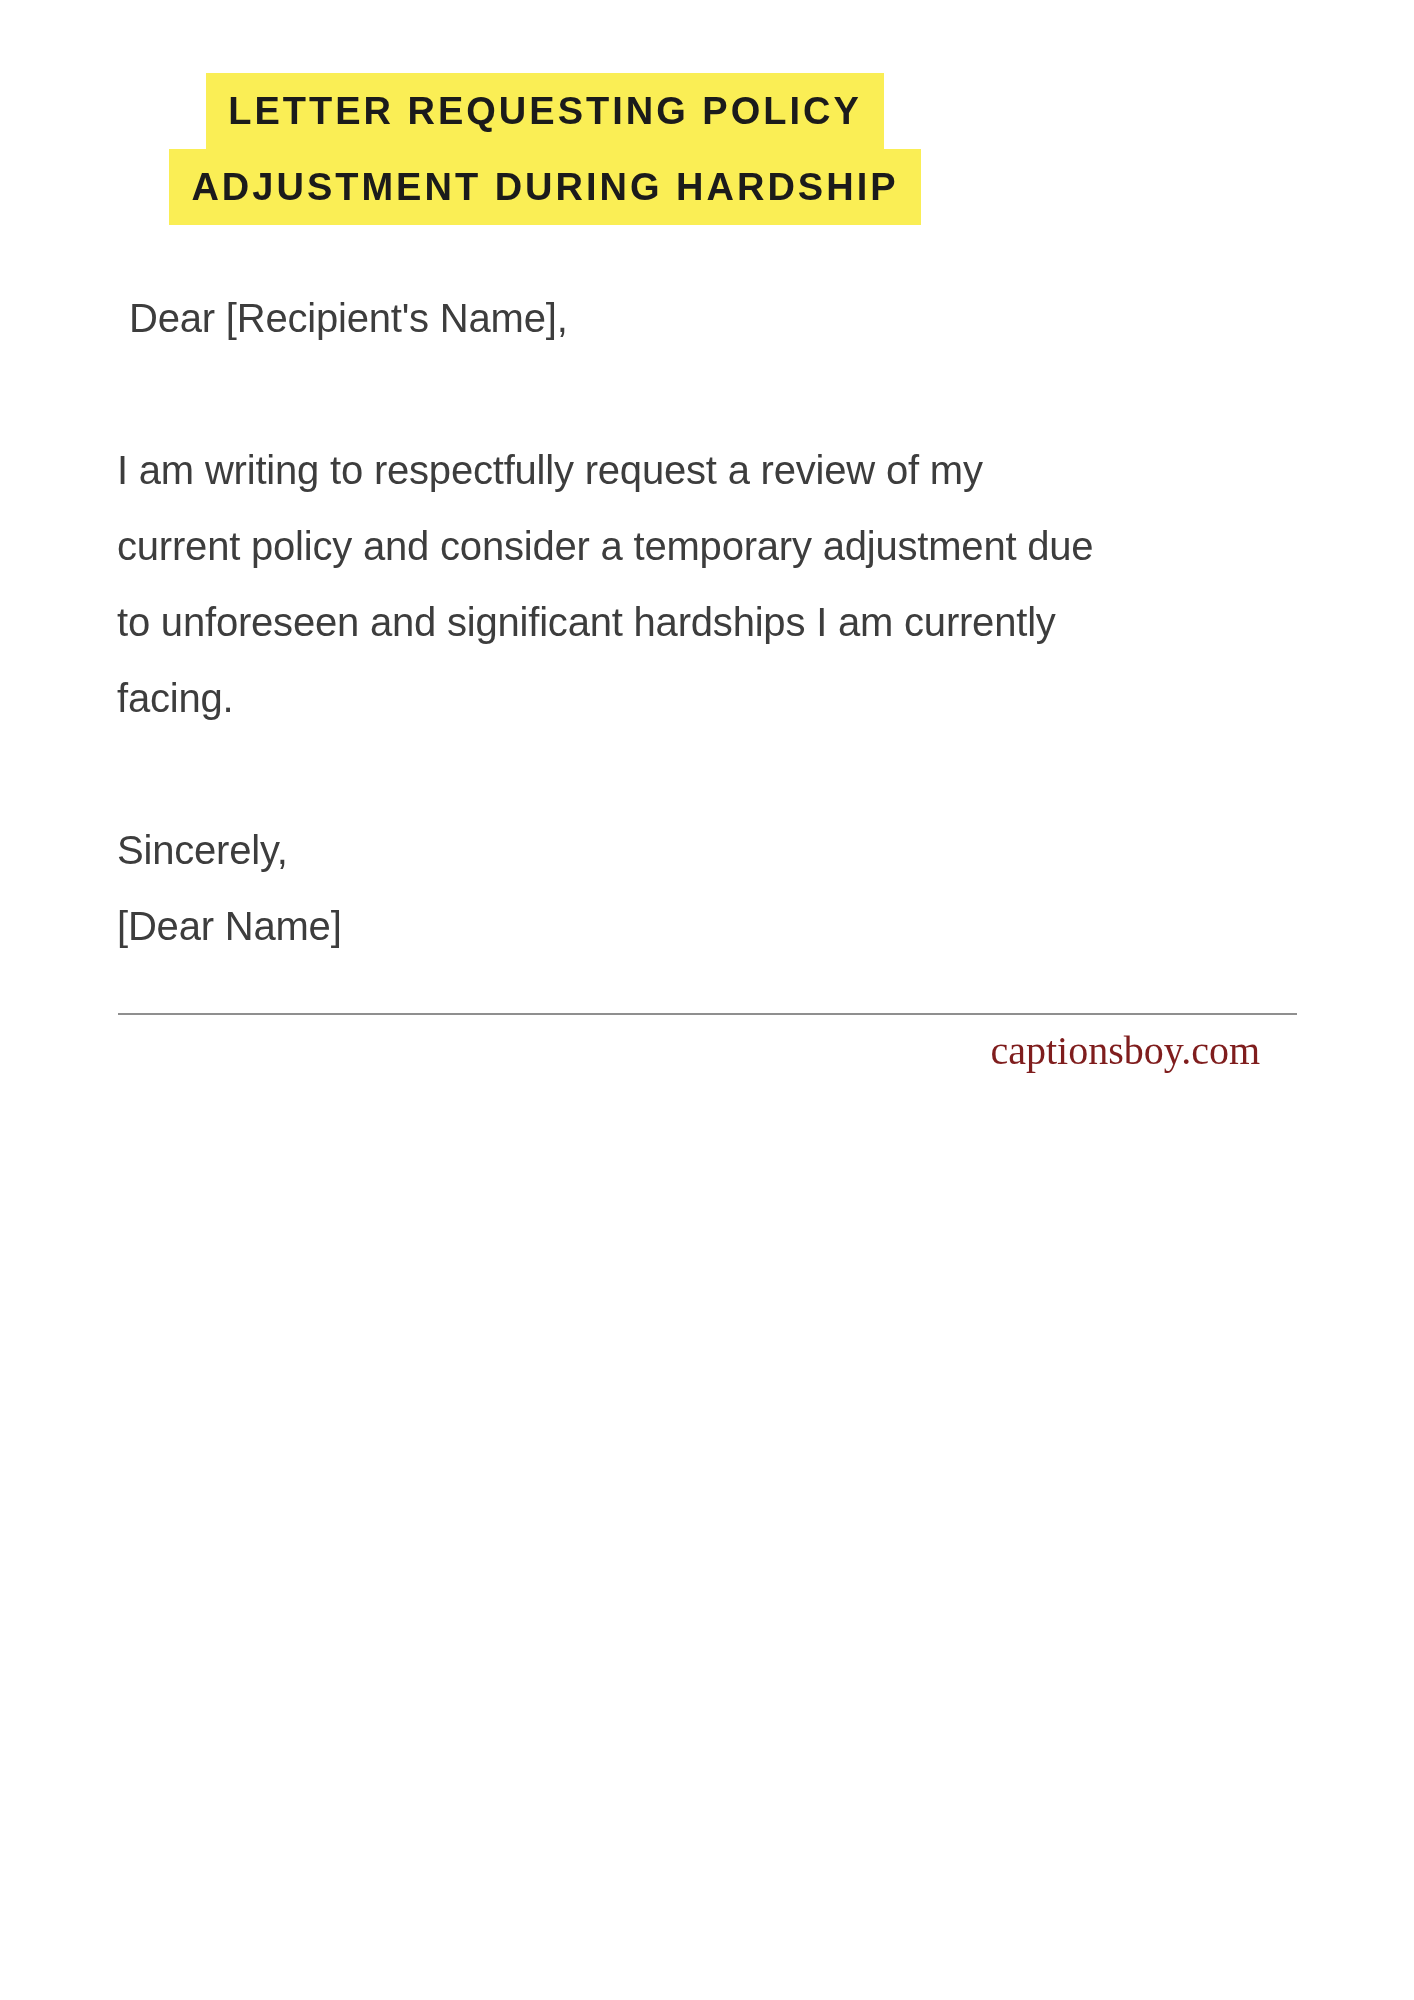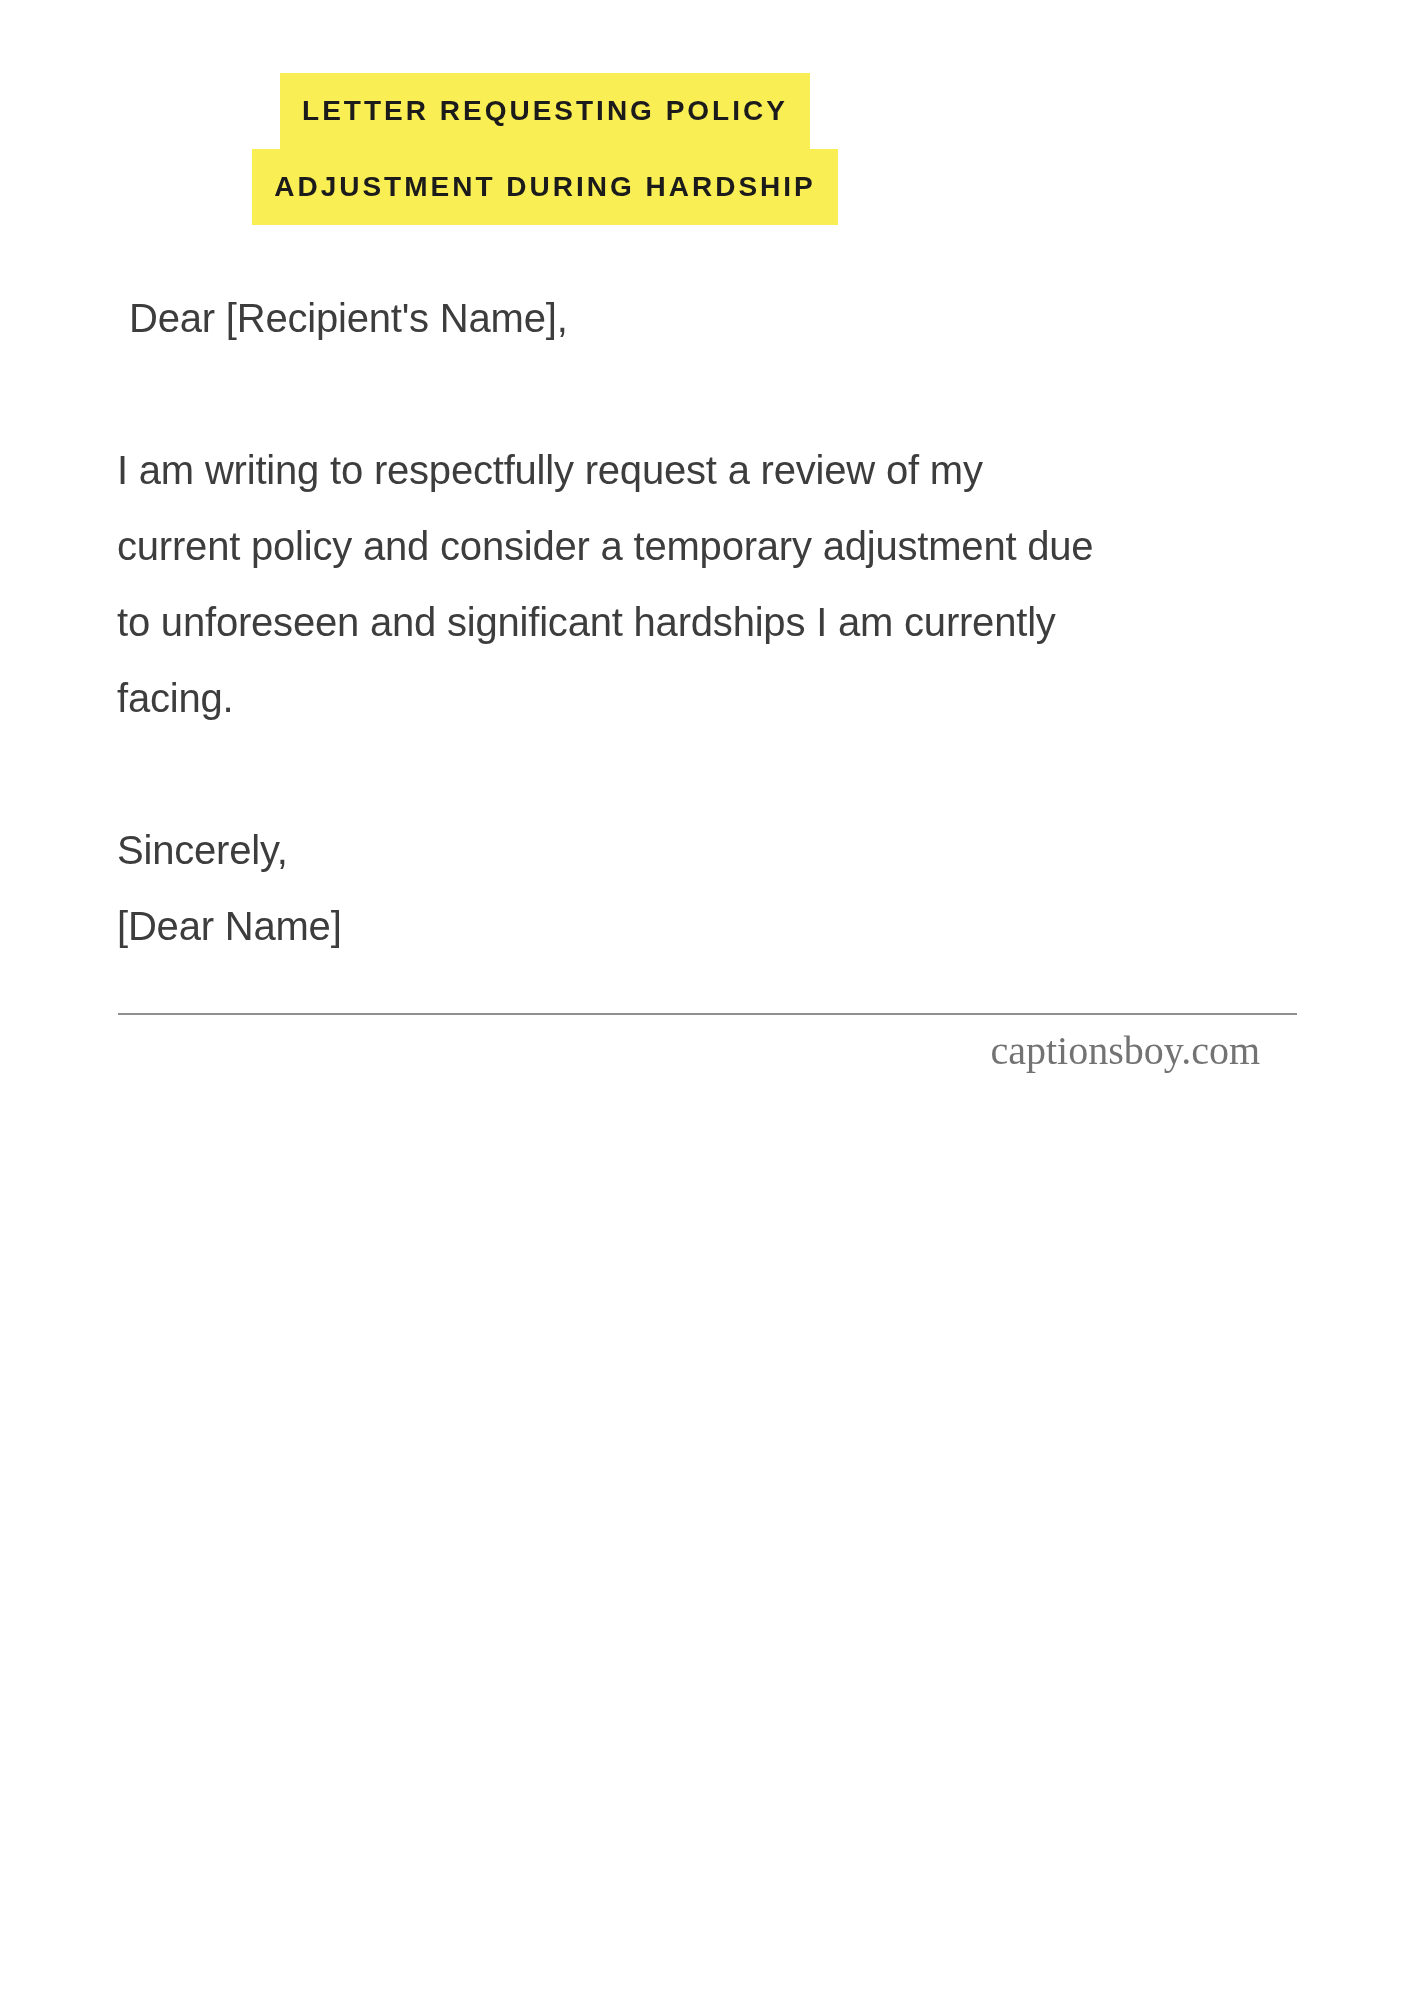--- a/index.html
+++ b/index.html
@@ -13,21 +13,21 @@
     height: 2000px;
     margin: 0 auto;
     background: #ffffff;
     overflow: hidden;
     font-family: "Liberation Sans", sans-serif;
   }
   .title-wrap {
     width: 856px;
     margin: 73px 0 0 117px;
     text-align: center;
-    font-size: 28px;
+    font-size: 38px;
     font-weight: 700;
     letter-spacing: 3px;
     color: #1b1b1b;
     line-height: 76px;
   }
   .hl {
     display: inline-block;
     background: #faee55;
     padding: 0 22px;
     white-space: nowrap;
@@ -53,21 +53,21 @@
     height: 0;
     border-top: 2px solid #8f8f8f;
   }
   .footer {
     margin: 8px 117px 0 117px;
     padding-right: 37px;
     text-align: right;
     font-family: "Liberation Serif", serif;
     font-size: 40px;
     line-height: 56px;
-    color: #737373;
+    color: #7f1d1d;
   }
 </style>
 </head>
 <body>
 
 <div class="page">
 
   <div class="title-wrap">
     <span class="hl">LETTER REQUESTING POLICY</span>
     <span class="hl">ADJUSTMENT DURING HARDSHIP</span>

